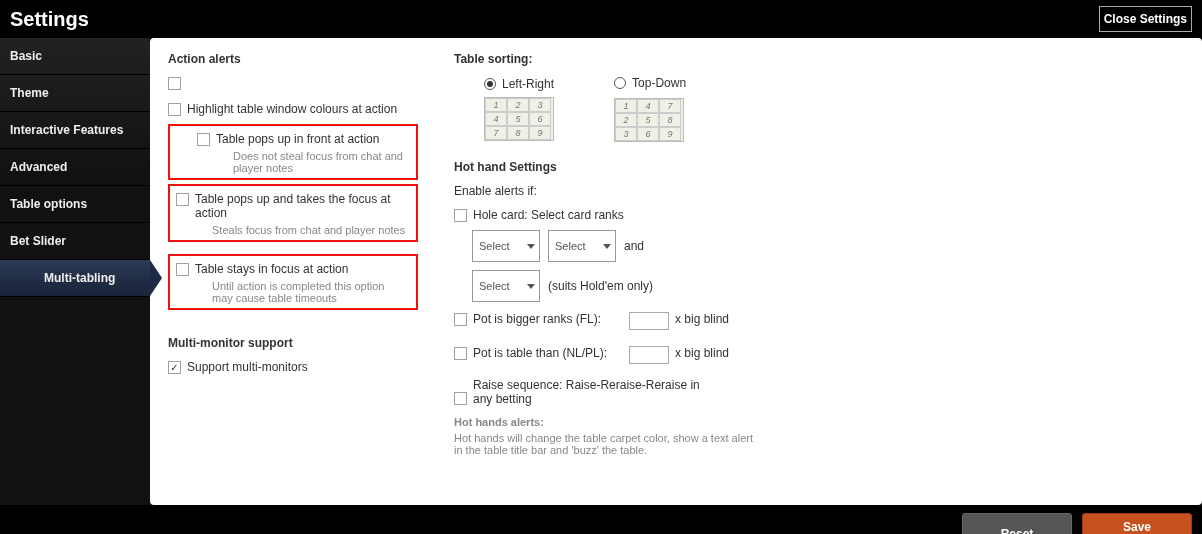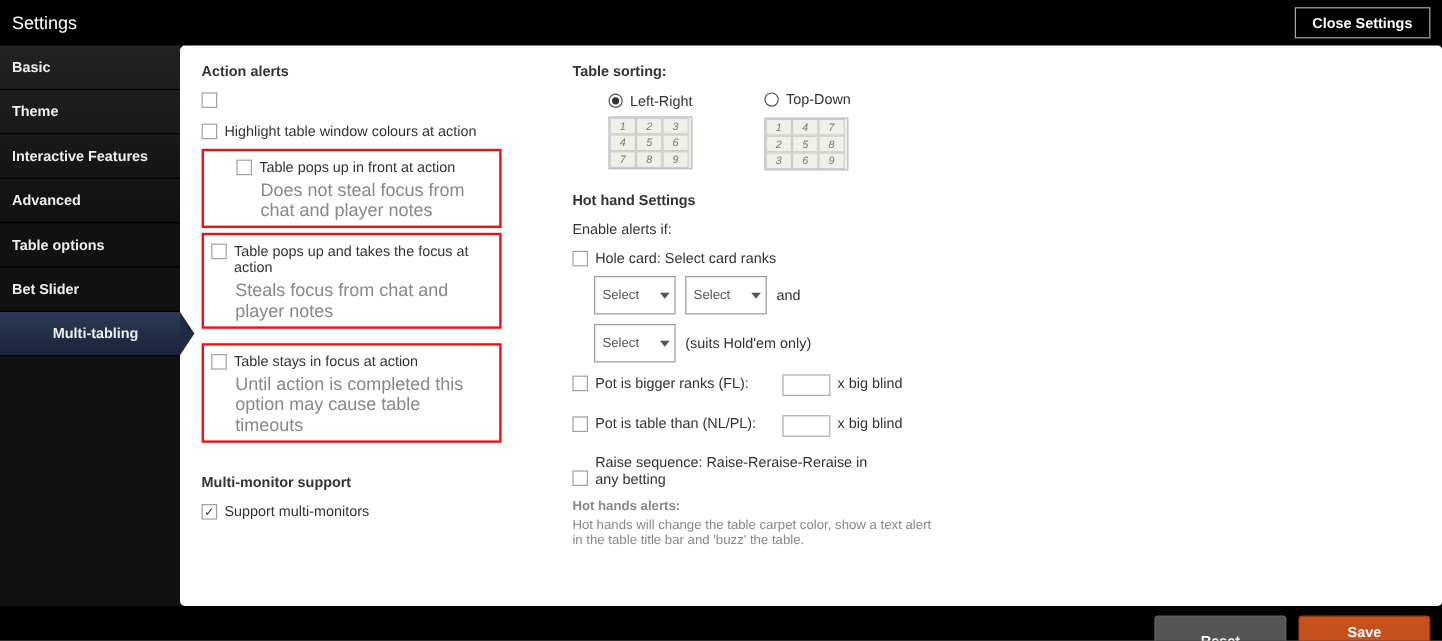--- a/index.html
+++ b/index.html
@@ -12,27 +12,27 @@
     overflow: hidden;
     color: #fff;
   }
   .topbar {
     display: flex;
     justify-content: space-between;
     align-items: center;
     padding: 6px 10px 6px 10px;
     background: #000;
   }
-  .title { font-size: 15px; font-weight: normal; }
+  .title { font-size: 20px; font-weight: bold; }
   .close-btn {
     background: #000;
     color: #fff;
     border: 1px solid #aaa;
     border-radius: 0;
-    padding: 5px 14px;
+    padding: 5px 4px;
     font-weight: bold;
     font-size: 12px;
     cursor: pointer;
   }
   .layout { display: flex; height: 467px; }
   .sidebar {
     width: 150px;
     flex-shrink: 0;
     background: linear-gradient(#222, #111 30%);
   }
@@ -60,21 +60,21 @@
     border-bottom: 18px solid transparent;
   }
   .panel {
     flex: 1;
     background: #fff;
     color: #333;
     border-radius: 4px;
     padding: 14px 18px 14px 18px;
     overflow-y: auto;
     display: flex;
-    gap: 59px;
+    gap: 36px;
   }
   .col-left { width: 250px; flex-shrink: 0; }
   .col-right { flex: 1; }
   .section-title { font-weight: bold; font-size: 12px; margin-bottom: 10px; }
   .check-row { display: flex; align-items: flex-start; gap: 6px; margin-bottom: 8px; }
   .checkbox {
     width: 13px; height: 13px;
     border: 1px solid #a0a0a0;
     background: #fff;
     flex-shrink: 0;
@@ -86,21 +86,21 @@
     color: #333;
   }
   .checkbox.checked::after { content: "✓"; }
   .opt-label { font-size: 12px; color: #333; }
   .dashed { border: 1px dashed #888; padding: 0 3px; }
   .boxed {
     border: 2px solid #e11;
     padding: 6px 8px 4px 6px;
     margin-bottom: 4px;
   }
-  .hint { font-size: 15px; color: #888; margin-top: 4px; margin-left: 20px; }
+  .hint { font-size: 11px; color: #888; margin-top: 4px; margin-left: 36px; }
   .spacer-sm { height: 22px; }
   .radio-row { display: inline-flex; align-items: center; gap: 6px; }
   .radio {
     width: 12px; height: 12px;
     border: 1px solid #555;
     border-radius: 50%;
     display: inline-flex;
     align-items: center;
     justify-content: center;
     flex-shrink: 0;

